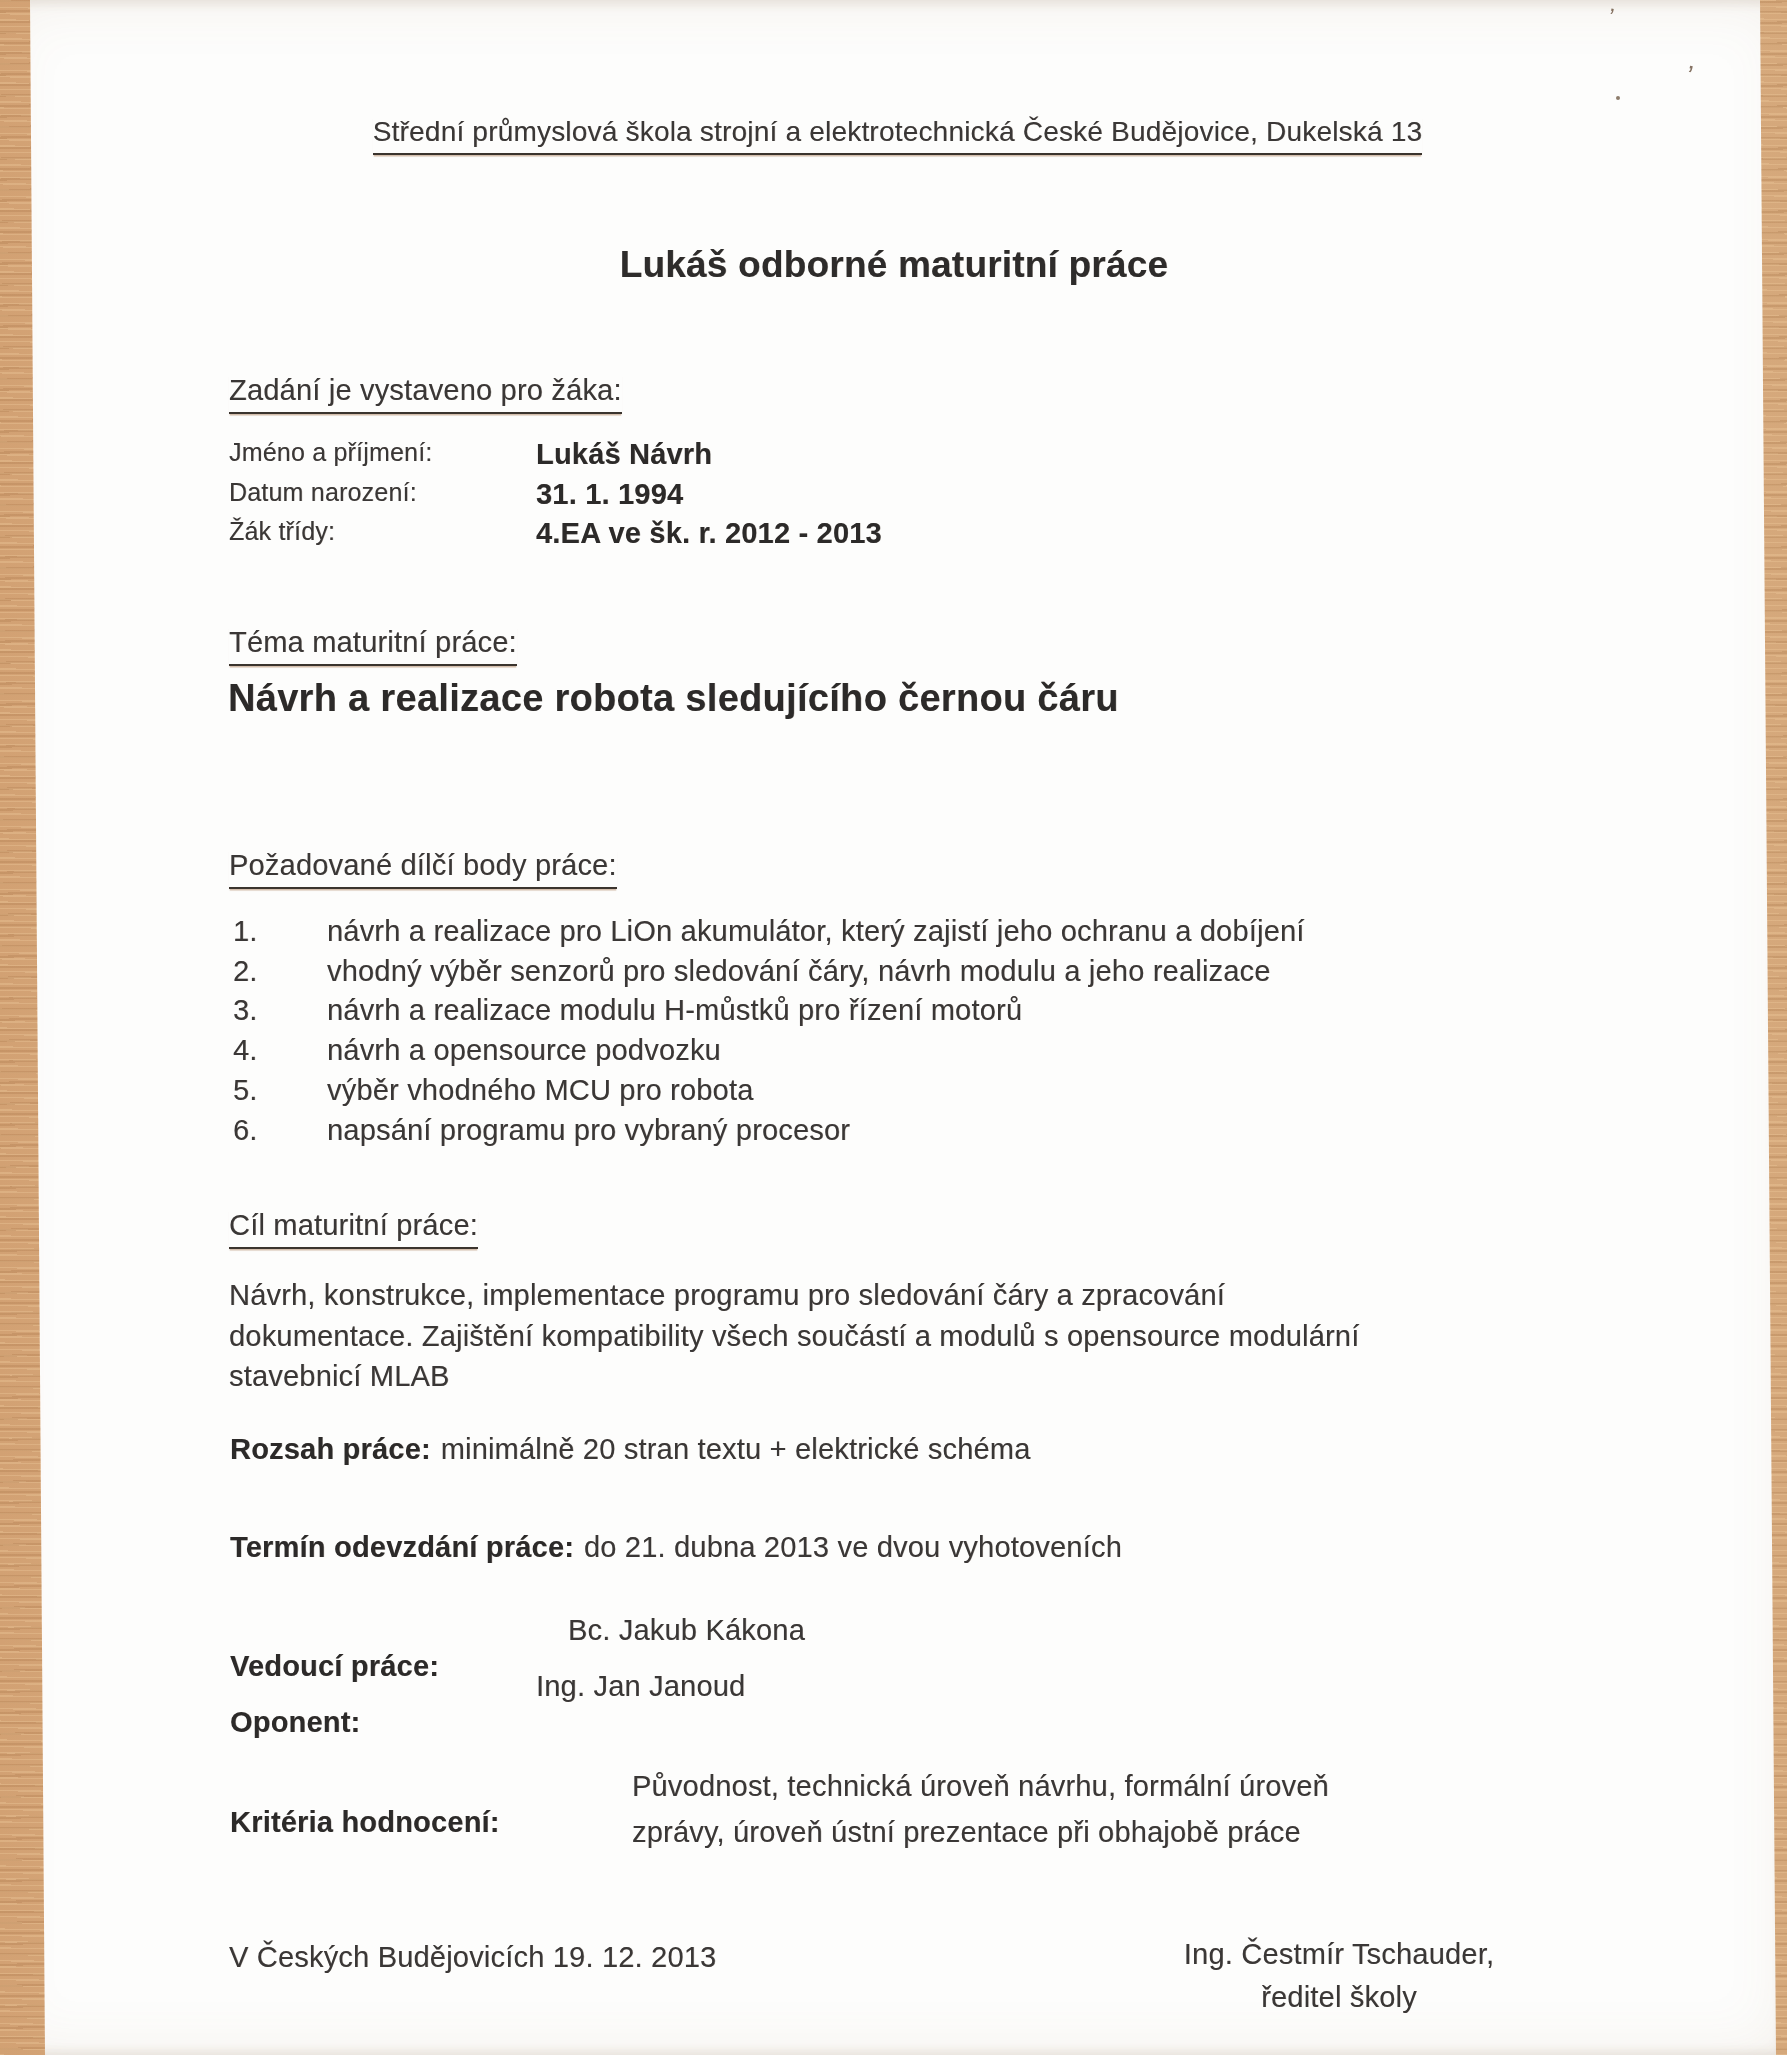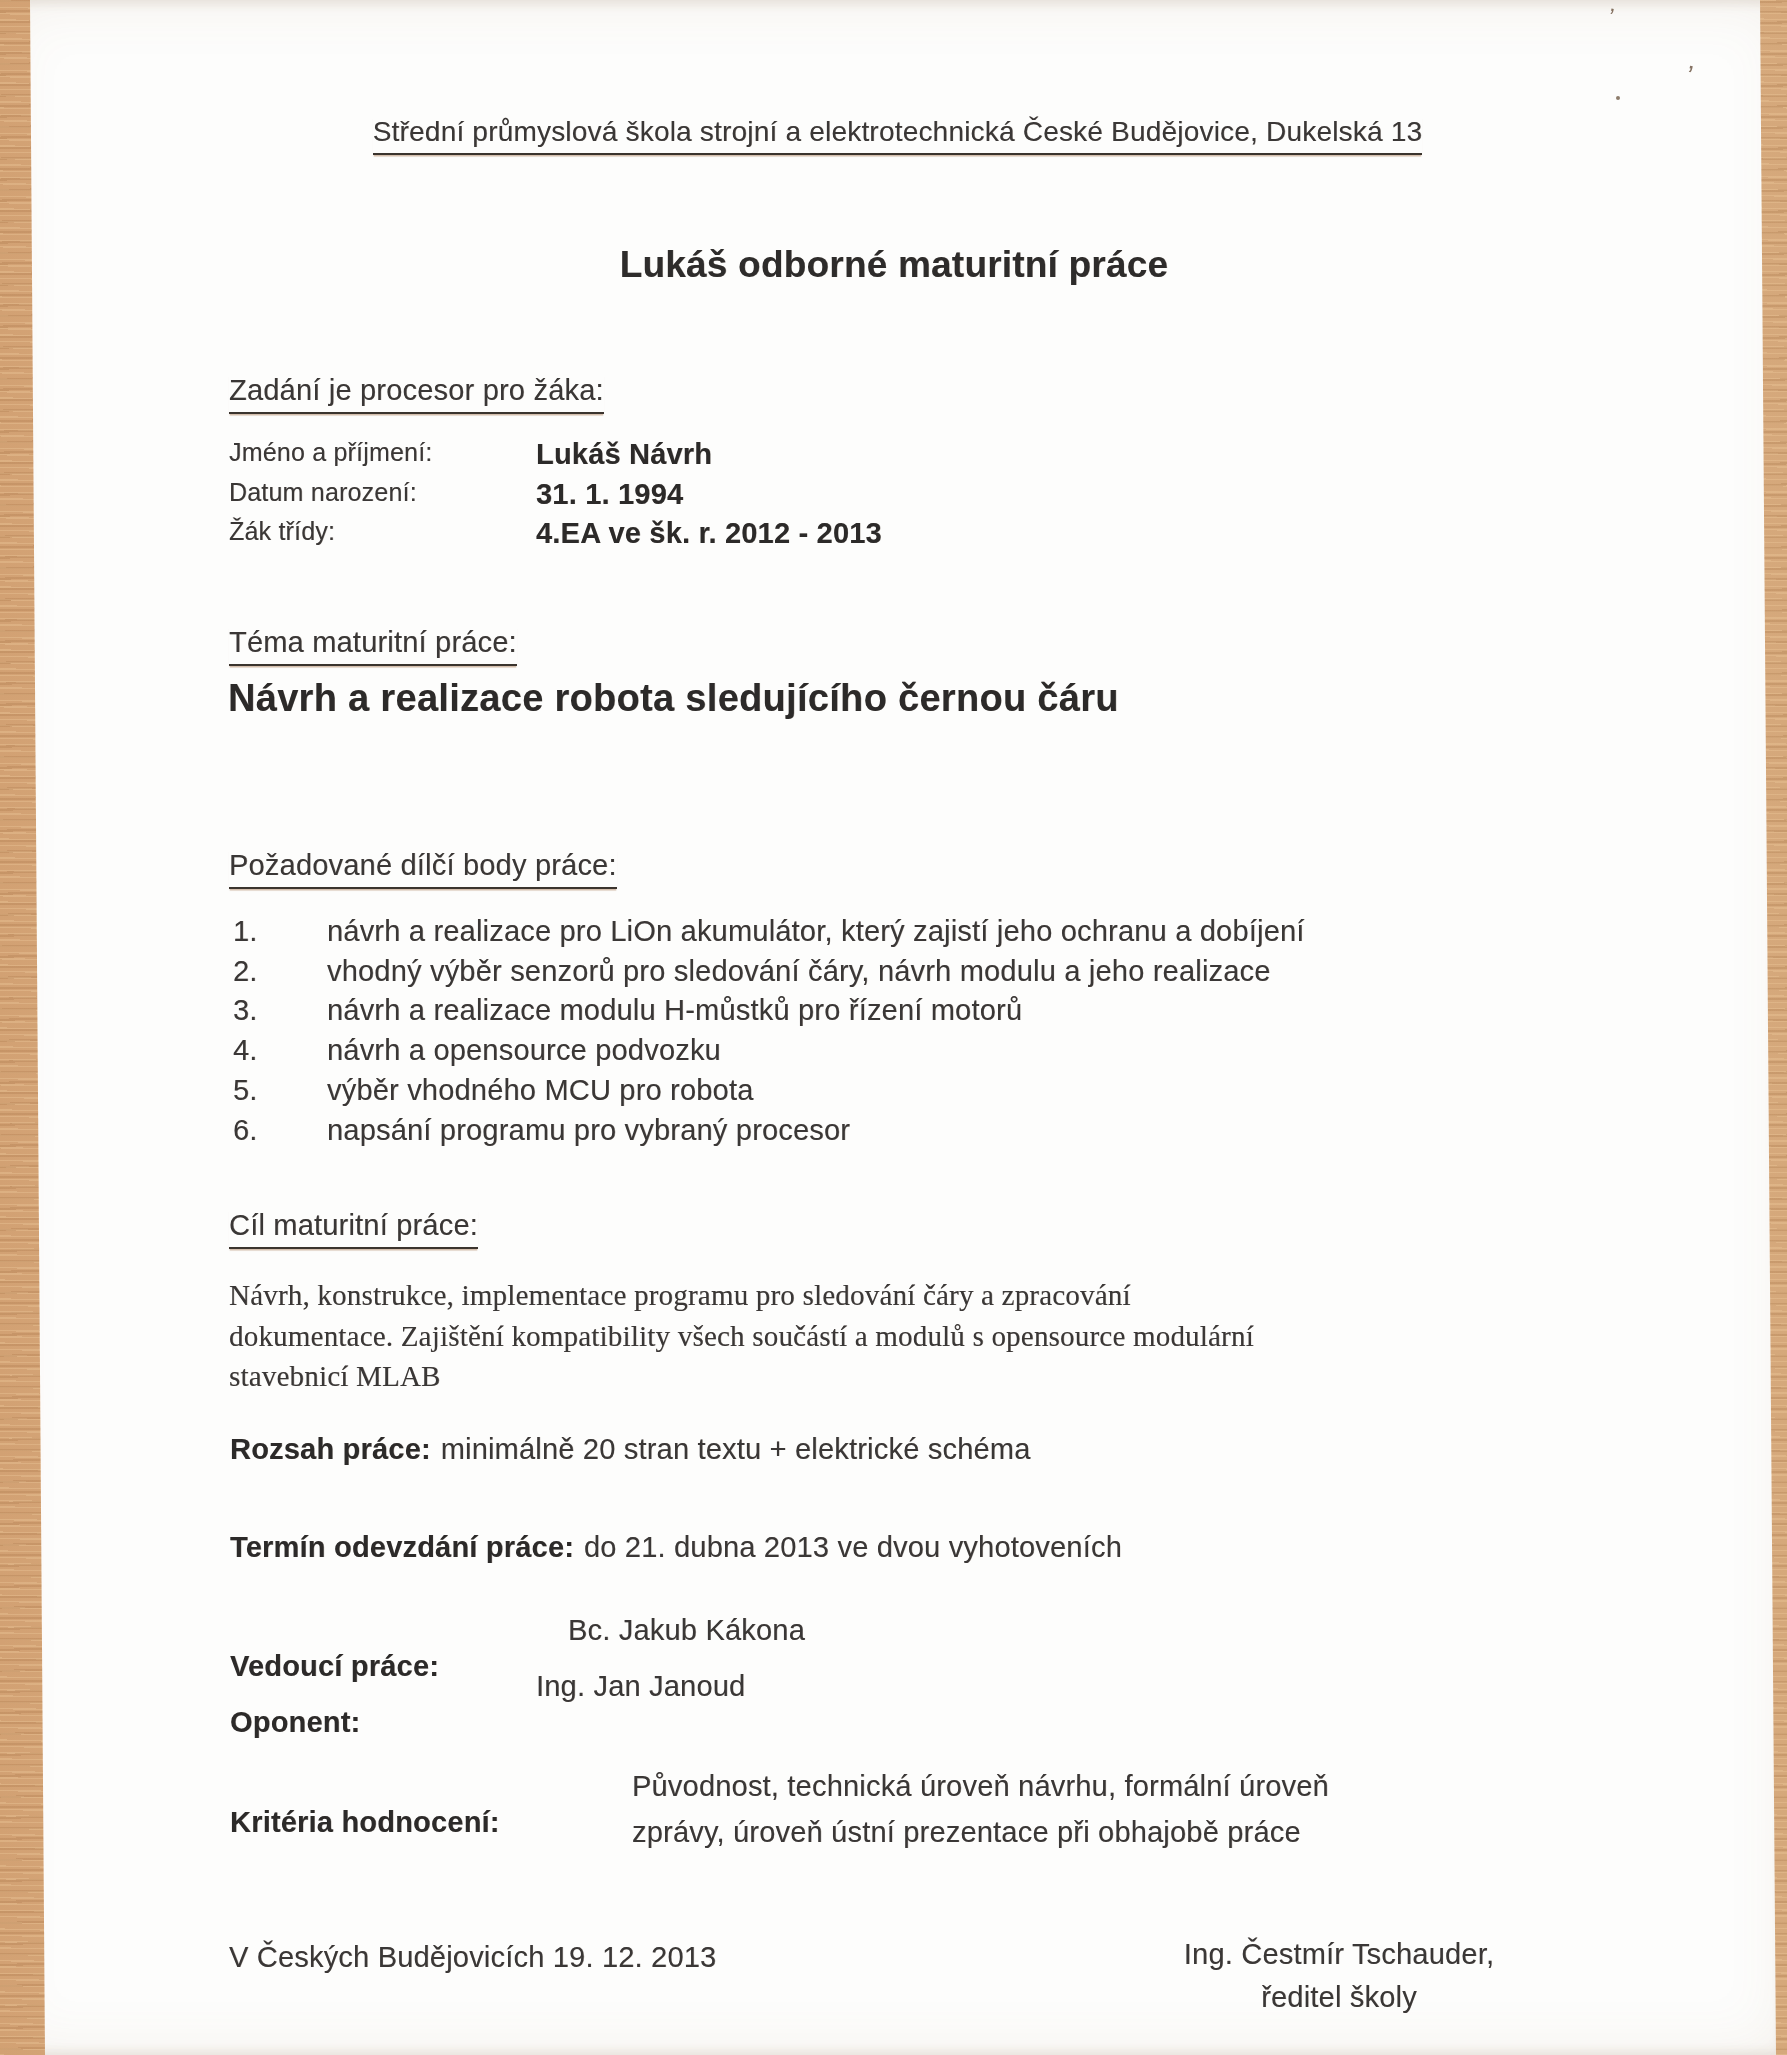--- a/index.html
+++ b/index.html
@@ -75,21 +75,21 @@
   .topic-title {
     font-size: 38px;
     font-weight: bold;
     color: #2c2a29;
     letter-spacing: 0.3px;
   }
 
   .req-number { position: absolute; left: 233px; }
   .req-text   { position: absolute; left: 327px; white-space: nowrap; }
 
-  .goal-line { position: absolute; left: 229px; white-space: nowrap; font-family: Liberation Serif, serif; }
+  .goal-line { position: absolute; left: 229px; white-space: nowrap; }
 
   .inline-label { font-weight: bold; color: #2c2a29; margin-right: 9.8px; margin-top: 36px; }
 
   .criteria-line { white-space: nowrap; }
 
   .sig-block {
     text-align: center;
     line-height: 43px;
   }
 
@@ -114,21 +114,21 @@
 
 <div class="content">
 
   <div class="abs doc-header">
     <span class="underlined">Střední průmyslová škola strojní a elektrotechnická České Budějovice, Dukelská 13</span>
   </div>
 
   <div class="abs doc-title">Lukáš odborné maturitní práce</div>
 
   <div class="abs" style="top:374px; left:229px;">
-    <span class="underlined section-heading">Zadání je procesor pro žáka:</span>
+    <span class="underlined section-heading">Zadání je vystaveno pro žáka:</span>
   </div>
 
   <div class="abs" style="top:438px; left:0; width:1788px;">
     <span class="abs label" style="left:229px;">Jméno a příjmení:</span>
     <span class="abs value-bold" style="left:536px;">Lukáš Návrh</span>
   </div>
   <div class="abs" style="top:478px; left:0; width:1788px;">
     <span class="abs label" style="left:229px;">Datum narození:</span>
     <span class="abs value-bold" style="left:536px;">31. 1. 1994</span>
   </div>

